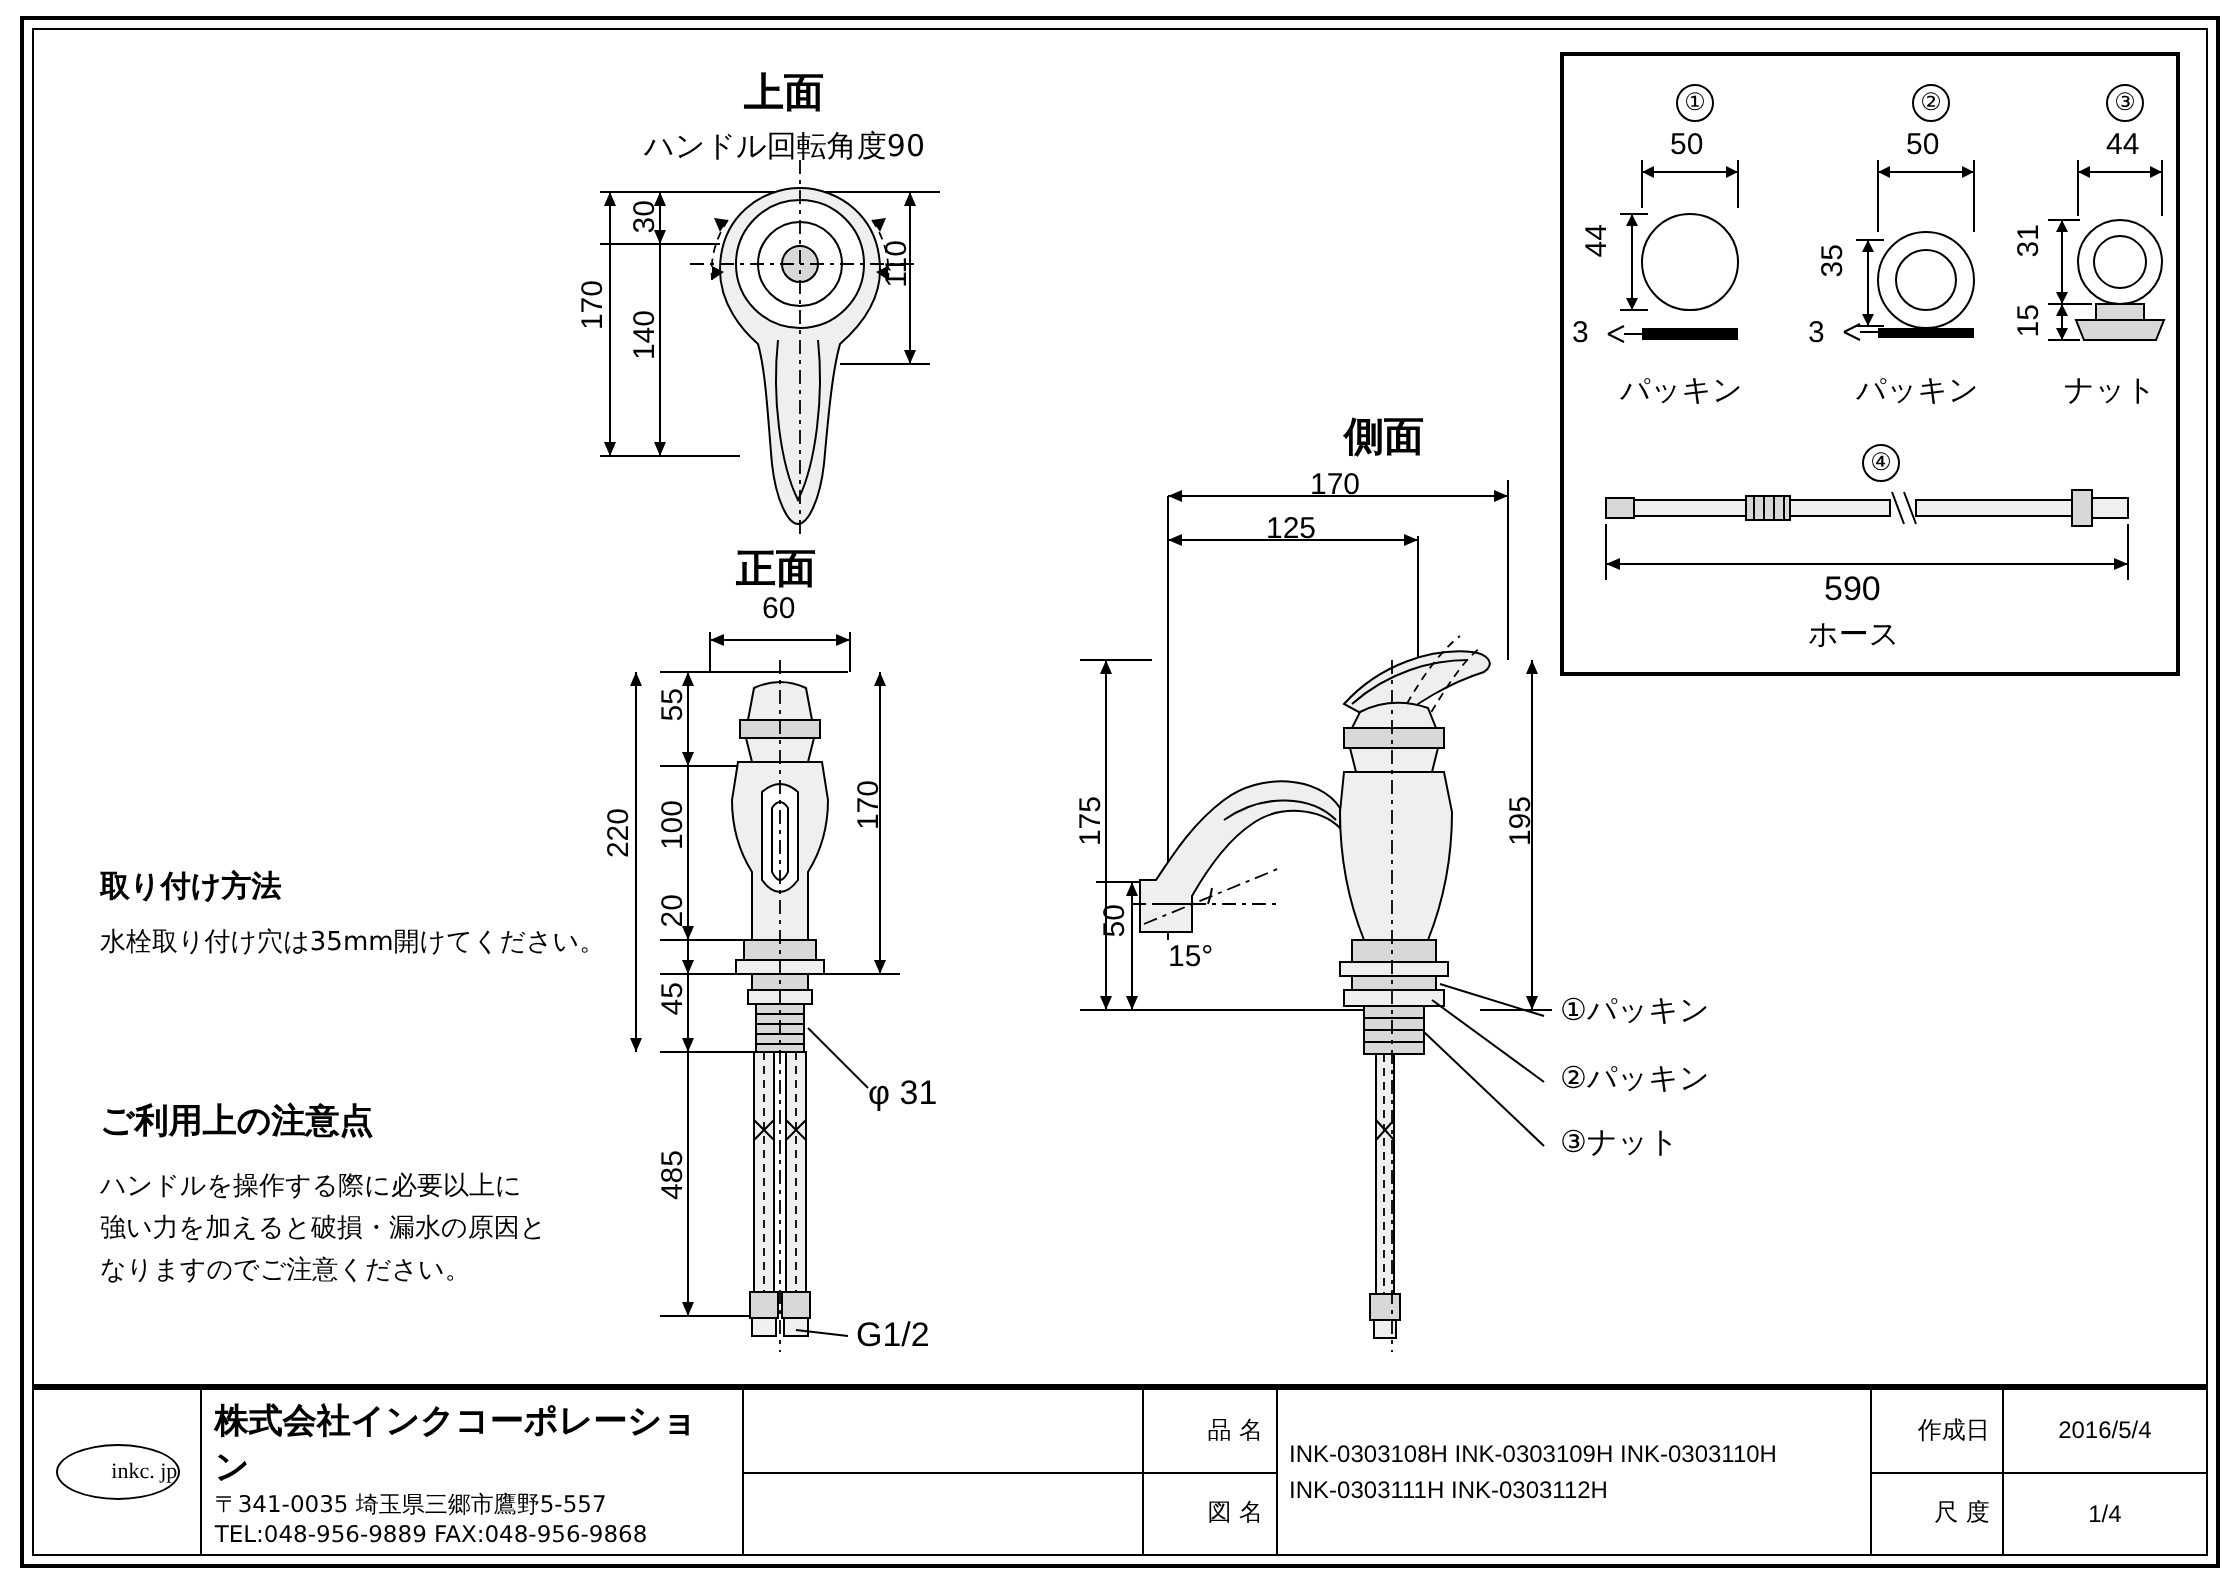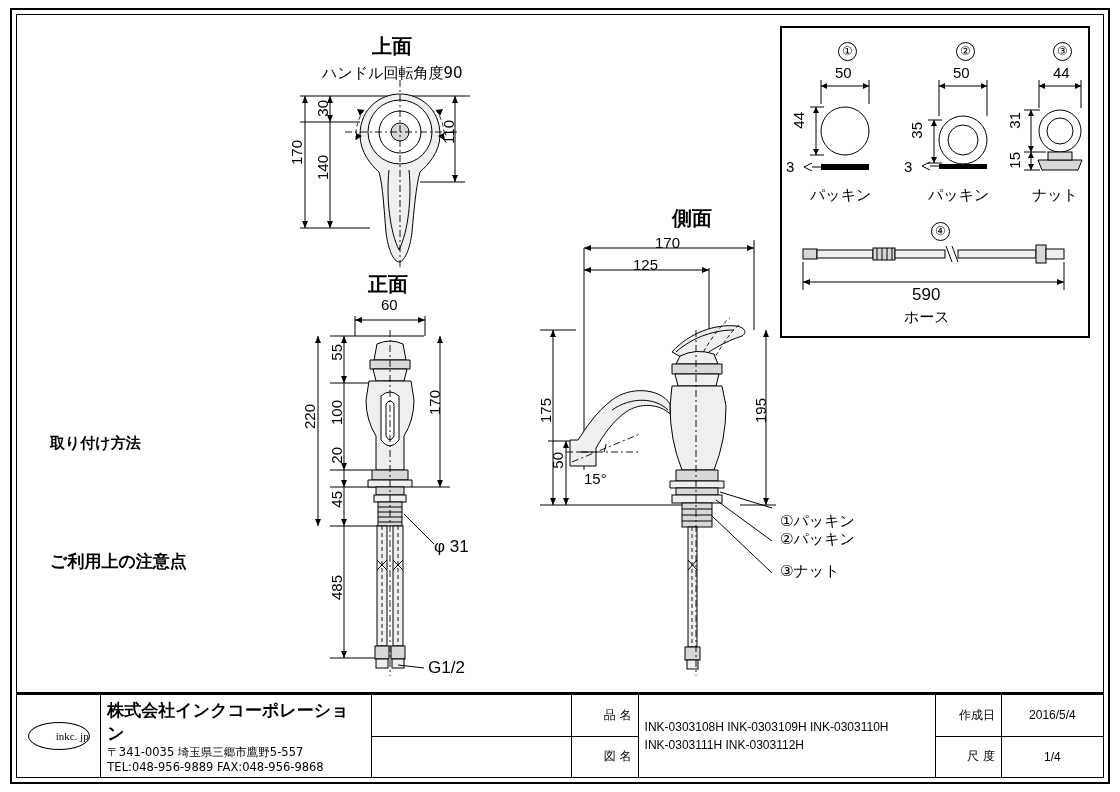--- a/index.html
+++ b/index.html
@@ -356,33 +356,37 @@
     <line class="ln" x1="712" y1="516" x2="772" y2="573"></line>
   </svg>
 
   <div class="lbl num" style="left:655px; top:234px;">170</div>
   <div class="lbl num" style="left:633px; top:256px;text-align:center;">125</div>
   <div class="lbl num vert-num" style="left:537px; top:398px;">175</div>
   <div class="lbl num vert-num" style="left:752px; top:398px;">195</div>
   <div class="lbl num vert-num" style="left:549px; top:452px;">50</div>
   <div class="lbl num" style="left:584px; top:470px;">15°</div>
 
-  <div class="lbl mid" style="left:780px; top:512px;">
+  <div class="lbl mid" style="left:780px; top:496px;">
     <span>①</span><span>パッキン</span>
   </div>
   <div class="lbl mid" style="left:780px; top:530px;">
     <span>②</span><span>パッキン</span>
   </div>
   <div class="lbl mid" style="left:780px; top:562px;">
     <span>③</span><span>ナット</span>
   </div>
 
   <div class="lbl jp" style="left:50px; top:434px; font-size:15px; font-weight:bold;">取り付け方法</div>
+  <div class="lbl jp" style="left:50px; top:464px; font-size:13px;">水栓取り付け穴は35mm開けてください。</div>
 
   <div class="lbl jp" style="left:50px; top:551px; font-size:17px; font-weight:bold;">ご利用上の注意点</div>
+  <div class="lbl jp" style="left:50px; top:584px; font-size:13px; white-space:pre-line; line-height:1.6;">ハンドルを操作する際に必要以上に
+強い力を加えると破損・漏水の原因と
+なりますのでご注意ください。</div>
 
   <div class="parts-box"></div>
 
   <svg width="1120" height="792">
 
     <circle class="fill-w" cx="845" cy="131" r="24" stroke-width="5"></circle>
     <rect class="fill-k" x="821" y="164" width="48" height="6"></rect>
 
     <line class="ln" x1="821" y1="80" x2="821" y2="104"></line>
     <line class="ln" x1="869" y1="80" x2="869" y2="104"></line>

